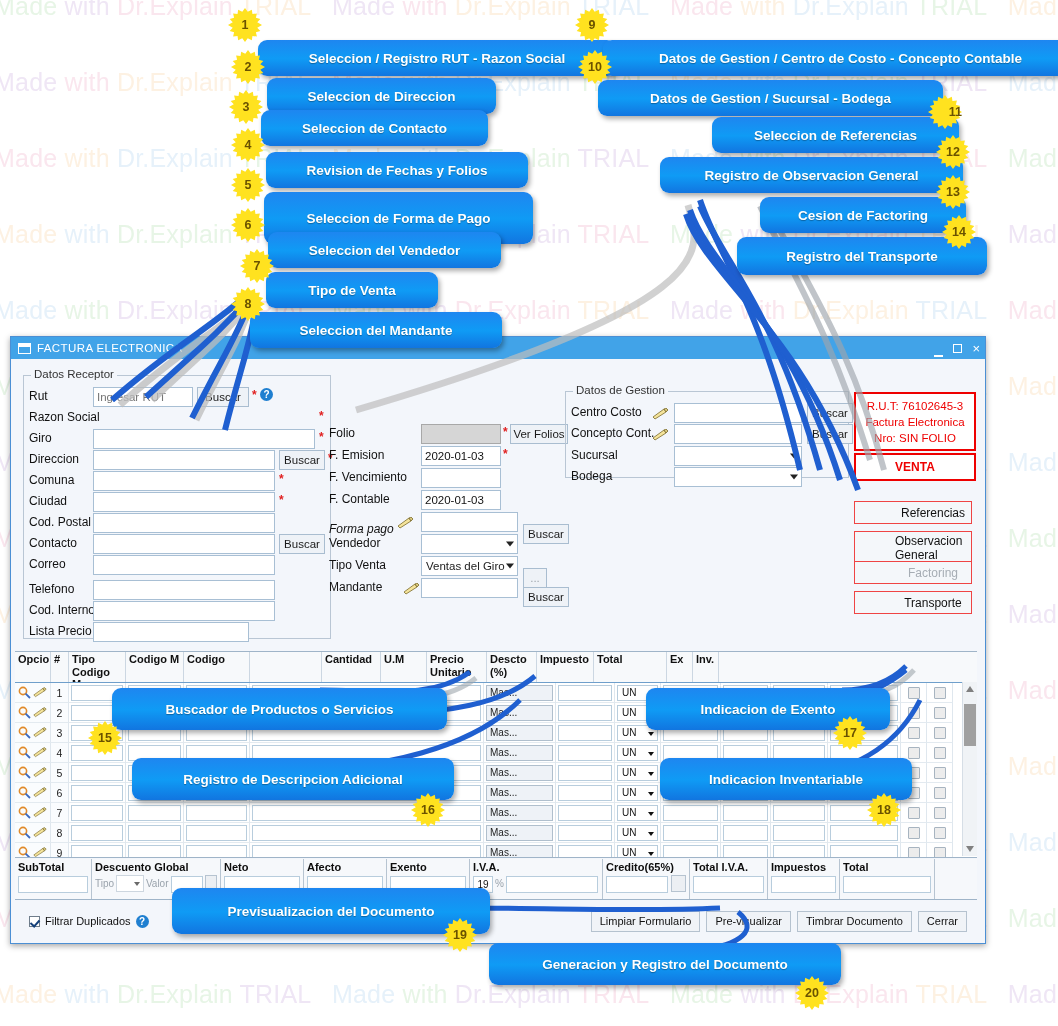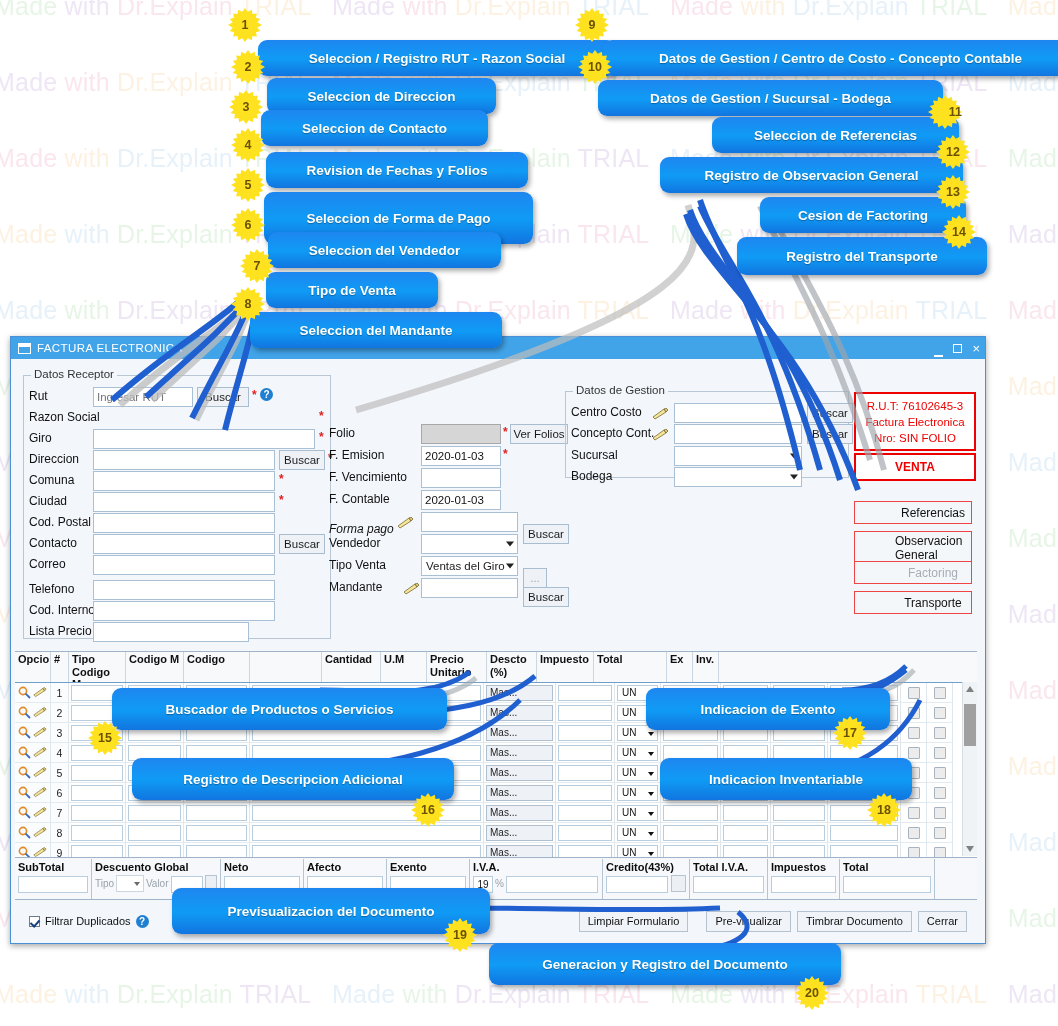--- a/index.html
+++ b/index.html
@@ -991,21 +991,21 @@
         </div>
         <div class="tot" style="width: 133px; flex: 0 0 133px;">
           <span class="tlab">I.V.A.</span>
           <div style="display:flex;align-items:center;gap:2px;">
             <span class="tbox" style="width:20px;display:inline-flex;align-items:center;justify-content:center;font-size:10px;color:#111;">19</span>
             <span style="font-size:10px;color:#9aa3ac;">%</span>
             <span class="tbox" style="width:92px;display:inline-block;"></span>
           </div>
         </div>
         <div class="tot" style="width: 87px; flex: 0 0 87px;">
-          <span class="tlab">Credito(43%)</span>
+          <span class="tlab">Credito(65%)</span>
           <div style="display:flex;align-items:center;gap:3px;">
             <span class="tbox" style="width:62px;display:inline-block;"></span>
             <span class="smallbtn"></span>
           </div>
         </div>
         <div class="tot" style="width: 78px; flex: 0 0 78px;">
           <span class="tlab">Total I.V.A.</span>
           <div class="tbox"></div>
         </div>
         <div class="tot" style="width: 72px; flex: 0 0 72px;">
@@ -1018,21 +1018,21 @@
         </div>
       </div>
 
     <div id="footer">
       <div id="filtrar">
         <span class="cbx"></span>
         <span>Filtrar Duplicados</span>
         <span class="help-ico" style="position:relative;">?</span>
       </div>
       <div style="flex:1"></div>
-      <div class="fbtn" style="position:relative;margin-right:18px;">Limpiar Formulario</div>
+      <div class="fbtn" style="position:relative;margin-right:6px;">Limpiar Formulario</div>
       <div class="fbtn" style="position:relative;margin-right:6px;">Pre-visualizar</div>
       <div class="fbtn" style="position:relative;margin-right:6px;">Timbrar Documento</div>
       <div class="fbtn" style="position:relative;margin-right:10px;">Cerrar</div>
     </div>
 
   </div>
 </div>
 
 <div id="callout-layer">
     <div class="callout" style="left: 258px; top: 40px; width: 326px; height: 36px;">

